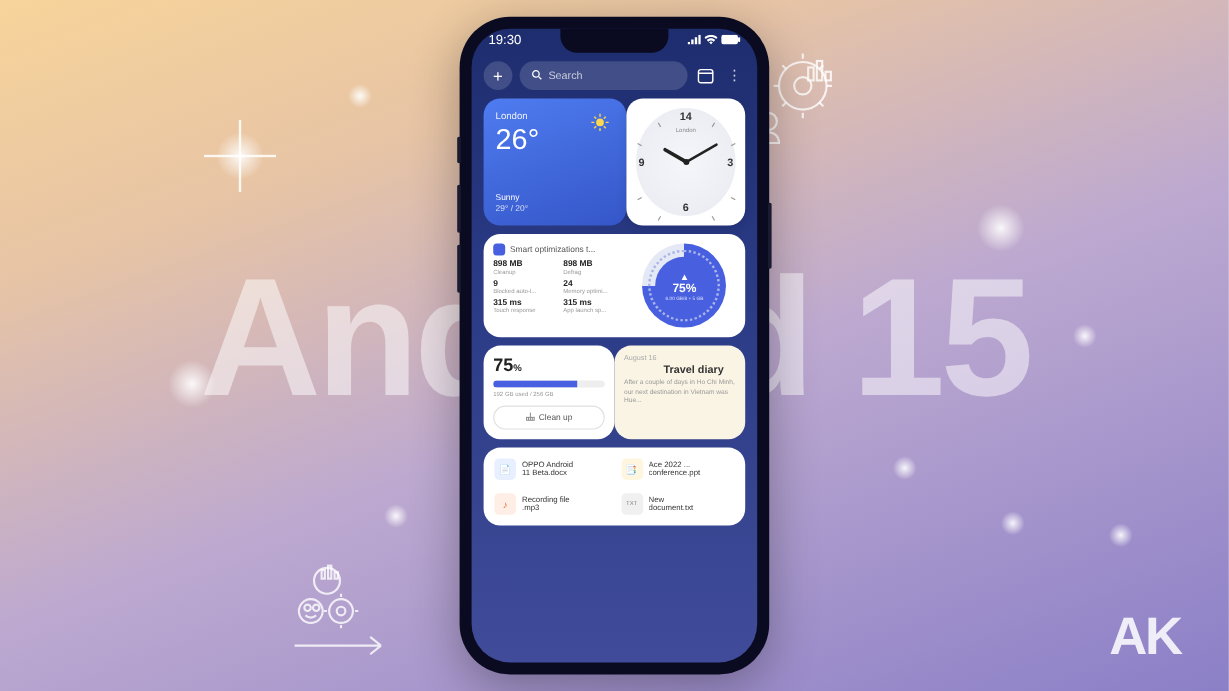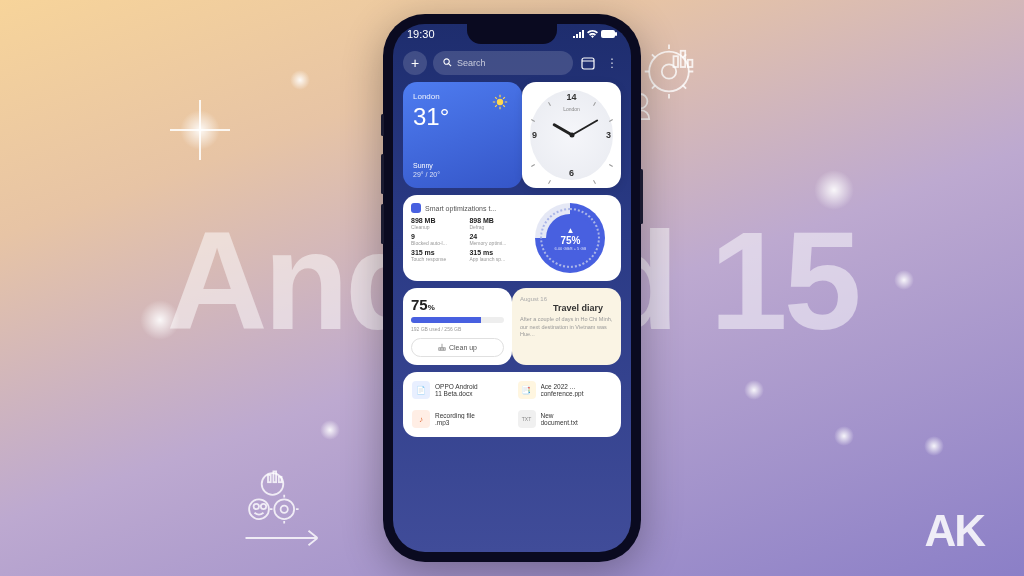--- a/index.html
+++ b/index.html
@@ -443,21 +443,21 @@
             <rect x="1" y="2" width="12" height="11" rx="2" stroke="#fff" stroke-width="1.2" fill="none"></rect>
             <line x1="1" y1="5" x2="13" y2="5" stroke="#fff" stroke-width="1.2"></line>
           </svg>
       </div>
       <div class="icon-btn">⋮</div>
     </div>
 
     <div class="widget-row">
       <div class="weather-widget">
         <div class="weather-city">London</div>
-        <div class="weather-temp">31°</div>
+        <div class="weather-temp">26°</div>
         <svg class="weather-sun" viewBox="0 0 20 20">
             <circle cx="10" cy="10" r="4" fill="#ffd850"></circle>
             <g stroke="#ffd850" stroke-width="1.5">
               <line x1="10" y1="1" x2="10" y2="4"></line>
               <line x1="10" y1="16" x2="10" y2="19"></line>
               <line x1="1" y1="10" x2="4" y2="10"></line>
               <line x1="16" y1="10" x2="19" y2="10"></line>
               <line x1="4" y1="4" x2="6" y2="6"></line>
               <line x1="14" y1="14" x2="16" y2="16"></line>
               <line x1="14" y1="6" x2="16" y2="4"></line>

